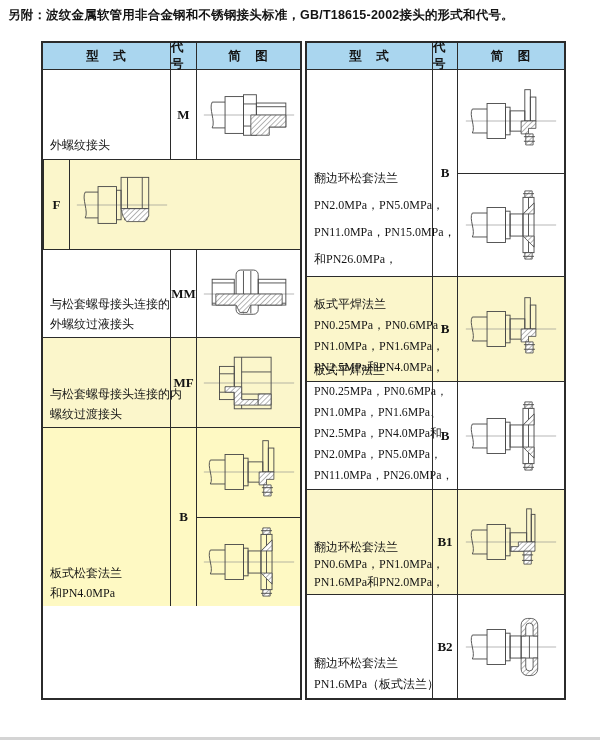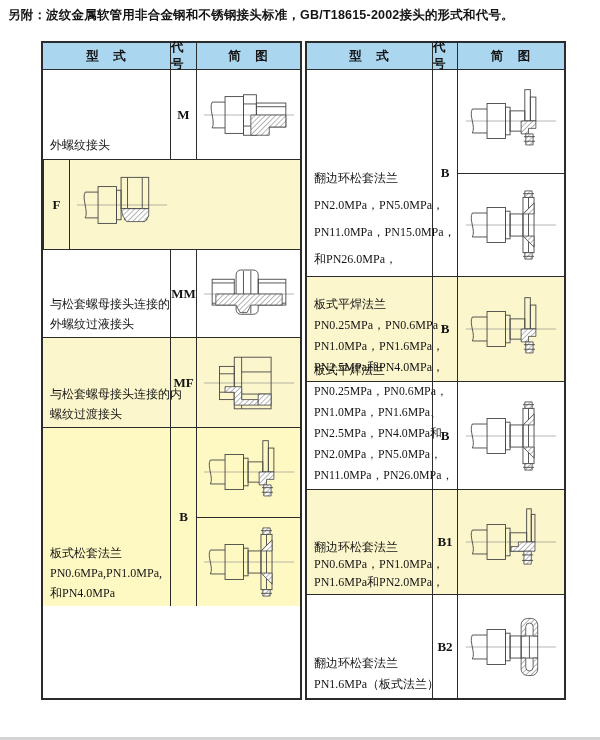--- a/index.html
+++ b/index.html
@@ -132,21 +132,20 @@
               <line x1="44" y1="50" x2="76" y2="50" stroke="#4a4a4a" stroke-width="1"></line>
               <path d="M26,42 L44,42 L44,56 L62,56 L62,62 L36,62 L36,48 L26,48 Z" fill="url(#hatch)" stroke="#4a4a4a" stroke-width="0.9"></path>
               <path d="M62,50 L76,50 L76,62 L62,62 Z" fill="url(#hatch)" stroke="#4a4a4a" stroke-width="0.9"></path>
             </svg>
           </div>
         </div>
       </div>
       <div class="row" style="height:178px;background:#fef9c3">
         <div class="cell type" style="width:127px;line-height:20px;font-size:12px">
           <div class="tline">板式松套法兰</div>
-          <div class="tline">PN0.6MPa,PN1.0MPa,</div>
           <div class="tline">和PN4.0MPa</div>
         </div>
         <div class="cell codecol code" style="width:27px">B</div>
         <div class="cell diag" style="width:103px">
           <div class="dcell">
             <svg width="96" height="70" viewBox="0 0 104 76">
               <line x1="3" y1="38" x2="101" y2="38" stroke="#909090" stroke-width="0.7"></line>
               <path d="M10,25 C6,31.5 14,44.5 10,51" stroke="#4a4a4a" stroke-width="1" fill="none"></path>
               <line x1="10" y1="25" x2="26" y2="25" stroke="#4a4a4a" stroke-width="1"></line>
               <line x1="10" y1="51" x2="26" y2="51" stroke="#4a4a4a" stroke-width="1"></line>

